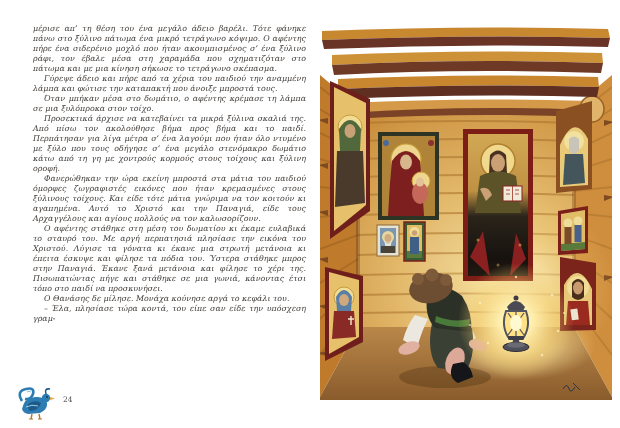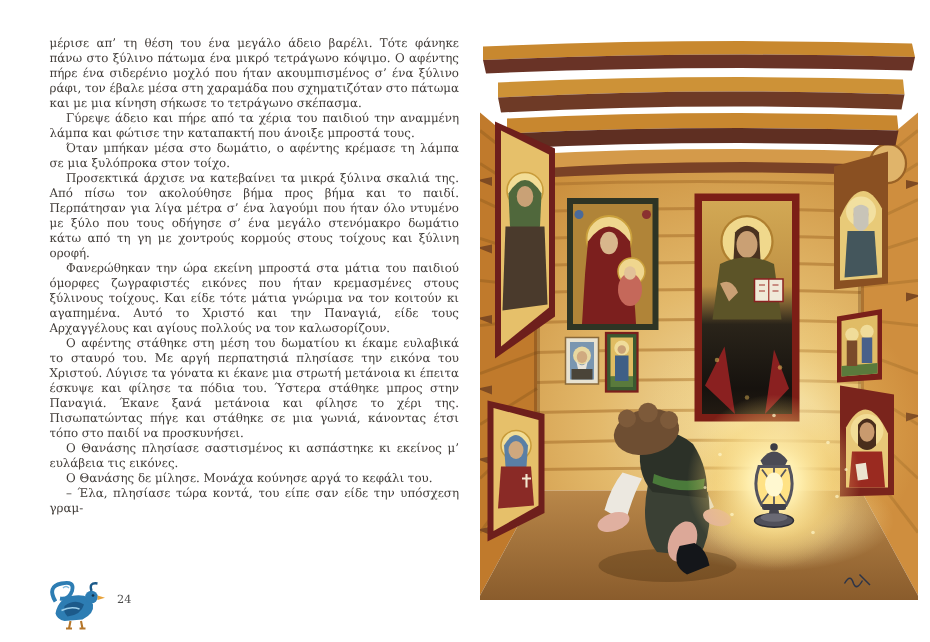--- a/index.html
+++ b/index.html
@@ -1,39 +1,38 @@
 <!DOCTYPE html>
 <html><head>
 <meta charset="utf-8">
 <style>
   html,body{margin:0;padding:0;background:#ffffff;}
   .page{position:relative;width:620px;height:428px;background:#ffffff;overflow:hidden;
         font-family:"DejaVu Serif", serif;}
   .text-column{position:absolute;left:33px;top:24px;width:273px;color:#413c38;
-        font-size:7.9px;line-height:10px;text-align:justify;}
+        font-size:7.9px;line-height:10px;text-align:justify;font-style:italic;}
   .text-column p{margin:0;text-indent:11px;}
   .text-column p.first{text-indent:0;}
-  .footer{position:absolute;left:29px;top:384px;width:90px;height:40px;text-decoration:underline;}
+  .footer{position:absolute;left:14px;top:384px;width:90px;height:40px;text-decoration:underline;}
   .footer .pagenum{position:absolute;left:49px;top:11px;font-size:7.5px;color:#4a4a4a;}
   .bird{position:absolute;left:0;top:2px;}
   .illustration{position:absolute;left:320px;top:25px;width:292px;height:375px;}
 </style>
 </head>
 <body>
 
 <div class="page">
 
   <div class="text-column">
     <p class="first">μέρισε απ’ τη θέση του ένα μεγάλο άδειο βαρέλι. Τότε φάνηκε πάνω στο ξύλινο πάτωμα ένα μικρό τετράγωνο κόψιμο. Ο αφέντης πήρε ένα σιδερένιο μοχλό που ήταν ακουμπισμένος σ’ ένα ξύλινο ράφι, τον έβαλε μέσα στη χαραμάδα που σχηματιζόταν στο πάτωμα και με μια κίνηση σήκωσε το τετράγωνο σκέπασμα.</p>
     <p>Γύρεψε άδειο και πήρε από τα χέρια του παιδιού την αναμμένη λάμπα και φώτισε την καταπακτή που άνοιξε μπροστά τους.</p>
     <p>Όταν μπήκαν μέσα στο δωμάτιο, ο αφέντης κρέμασε τη λάμπα σε μια ξυλόπροκα στον τοίχο.</p>
     <p>Προσεκτικά άρχισε να κατεβαίνει τα μικρά ξύλινα σκαλιά της. Από πίσω τον ακολούθησε βήμα προς βήμα και το παιδί. Περπάτησαν για λίγα μέτρα σ’ ένα λαγούμι που ήταν όλο ντυμένο με ξύλο που τους οδήγησε σ’ ένα μεγάλο στενόμακρο δωμάτιο κάτω από τη γη με χοντρούς κορμούς στους τοίχους και ξύλινη οροφή.</p>
     <p>Φανερώθηκαν την ώρα εκείνη μπροστά στα μάτια του παιδιού όμορφες ζωγραφιστές εικόνες που ήταν κρεμασμένες στους ξύλινους τοίχους. Και είδε τότε μάτια γνώριμα να τον κοιτούν κι αγαπημένα. Αυτό το Χριστό και την Παναγιά, είδε τους Αρχαγγέλους και αγίους πολλούς να τον καλωσορίζουν.</p>
     <p>Ο αφέντης στάθηκε στη μέση του δωματίου κι έκαμε ευλαβικά το σταυρό του. Με αργή περπατησιά πλησίασε την εικόνα του Χριστού. Λύγισε τα γόνατα κι έκανε μια στρωτή μετάνοια κι έπειτα έσκυψε και φίλησε τα πόδια του. Ύστερα στάθηκε μπρος στην Παναγιά. Έκανε ξανά μετάνοια και φίλησε το χέρι της. Πισωπατώντας πήγε και στάθηκε σε μια γωνιά, κάνοντας έτσι τόπο στο παιδί να προσκυνήσει.</p>
-    <p>Ο Θανάσης πλησίασε σαστισμένος κι ασπάστηκε κι εκείνος μ’ ευλάβεια τις εικόνες.</p>
     <p>Ο Θανάσης δε μίλησε. Μονάχα κούνησε αργά το κεφάλι του.</p>
     <p>– Έλα, πλησίασε τώρα κοντά, του είπε σαν είδε την υπόσχεση γραμ-</p>
   </div>
 
   <div class="footer">
     <svg class="bird" width="44" height="36" viewBox="0 0 44 36">
       <path d="M8,15 Q2,5 12,3 Q21,1 19,8 Q17,14 11,13" fill="none" stroke="#2d7db3" stroke-width="2.6"></path>
       <path d="M13,6 Q15,4 17,6" fill="none" stroke="#7fb9dd" stroke-width="1"></path>
       <path d="M8,23 Q10,12 21,11 Q31,10 33,17 Q34,23 26,27 L14,28 Q9,27 8,23 Z" fill="#2d7db3"></path>
       <path d="M14,18 Q21,13 27,17 Q25,24 16,25 Q13,22 14,18 Z" fill="#1c5a8a"></path>

